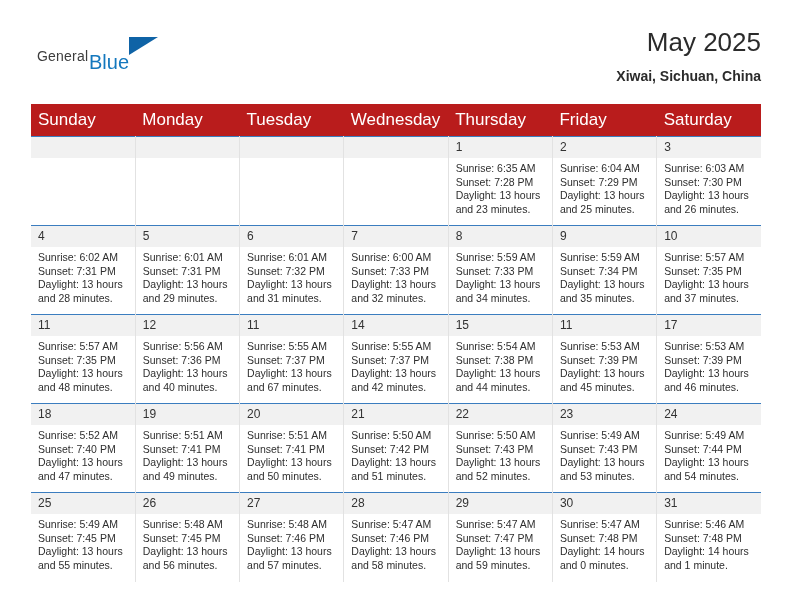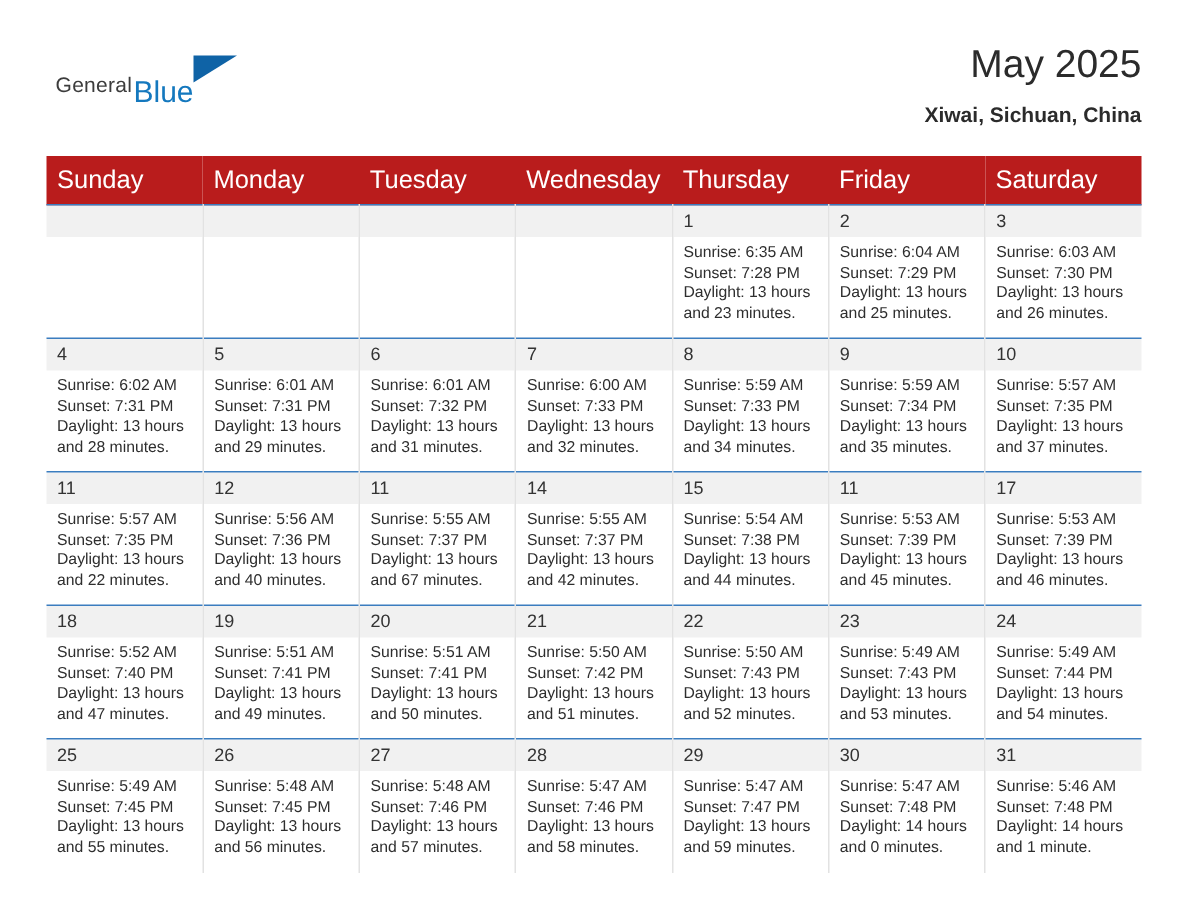--- a/index.html
+++ b/index.html
@@ -302,21 +302,21 @@
             </div>
           </td>
         </tr>
         <tr class="week">
           <td>
             <div class="daynum">11</div>
             <div class="cell-body">
               <div>Sunrise: 5:57 AM</div>
               <div>Sunset: 7:35 PM</div>
               <div>Daylight: 13 hours</div>
-              <div>and 22 minutes.</div>
+              <div>and 48 minutes.</div>
             </div>
           </td>
           <td>
             <div class="daynum">12</div>
             <div class="cell-body">
               <div>Sunrise: 5:56 AM</div>
               <div>Sunset: 7:36 PM</div>
               <div>Daylight: 13 hours</div>
               <div>and 40 minutes.</div>
             </div>

